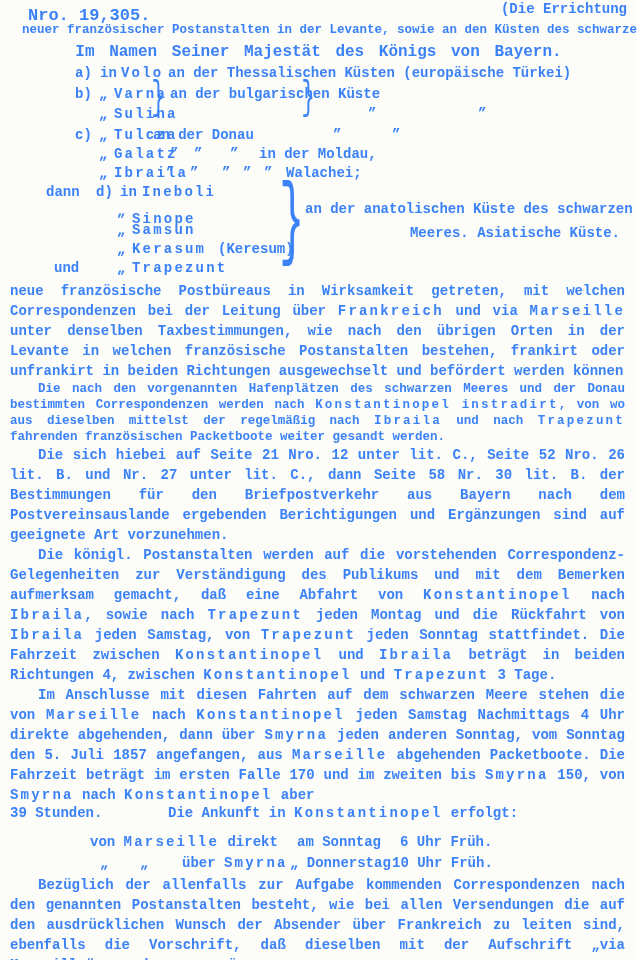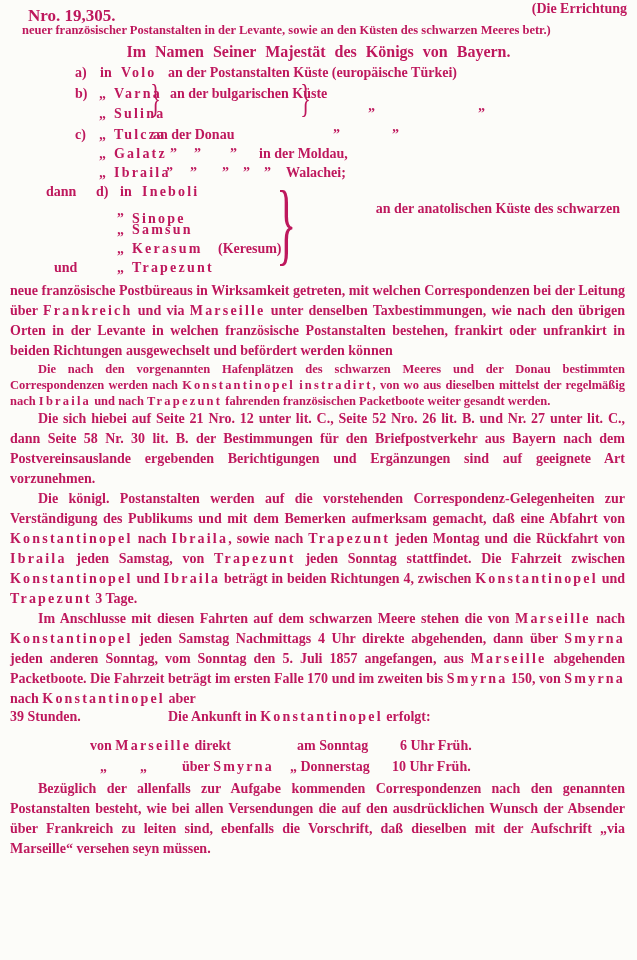--- a/index.html
+++ b/index.html
@@ -1,17 +1,17 @@
 <!DOCTYPE html>
 <html><head>
 <meta charset="utf-8">
 <style>
   html,body{margin:0;padding:0;background:#d9d9d6;}
   .page{position:relative;width:637px;height:960px;margin:0 auto;background:#fcfcf9;overflow:hidden;
-        color:#be185d;font-family:Liberation Serif, serif;font-weight:bold;}
+        color:#3b82f6;font-family:Liberation Mono, monospace;font-weight:bold;}
   
   .hdr{position:relative;height:42px;}
   .nro{position:absolute;left:28px;top:6px;font-size:17px;white-space:nowrap;}
   .subj1{position:absolute;right:10px;top:1px;font-size:14px;white-space:nowrap;}
   .subj2{position:absolute;left:22px;top:23px;font-size:12.5px;white-space:nowrap;}
   .title{text-align:center;font-size:16px;word-spacing:5px;height:22px;margin-top:1px;white-space:nowrap;}
   
   .para{margin:0 12px 0 10px;font-size:14px;line-height:20px;text-align:justify;text-indent:28px;}
   .p1{line-height:21px;margin-top:2px;}
   .noind{text-indent:0;}
@@ -39,21 +39,21 @@
     <span class="subj2">neuer französischer Postanstalten in der Levante, sowie an den Küsten des schwarzen Meeres betr.)</span>
   </div>
   <div class="title">Im Namen Seiner Majestät des Königs von Bayern.</div>
 
 
   <div class="lst">
 
     <span class="li" style="left:75px;top:0">a)</span>
     <span class="li" style="left:100px;top:0">in</span>
     <span class="li sp" style="left:121px;top:0">Volo</span>
-    <span class="li" style="left:168px;top:0">an der Postanstalten Küste  (europäische Türkei)</span>
+    <span class="li" style="left:168px;top:0">an der Thessalischen Küsten  (europäische Türkei)</span>
 
     <span class="li" style="left:75px;top:21px">b)</span>
     <span class="li" style="left:99px;top:21px">„</span>
     <span class="li sp" style="left:114px;top:21px">Varna</span>
     <span class="li" style="left:170px;top:21px">an der bulgarischen Küste</span>
     <span class="brc b2" style="left:146px;top:14px">}</span>
     <span class="brc b2" style="left:296px;top:14px">}</span>
     <span class="li" style="left:99px;top:41px">„</span>
     <span class="li sp" style="left:114px;top:41px">Sulina</span>
     <span class="li" style="left:368px;top:41px">”</span>
@@ -89,20 +89,21 @@
     <span class="li" style="left:117px;top:157px">„</span>
     <span class="li sp" style="left:132px;top:157px">Samsun</span>
     <span class="li" style="left:117px;top:176px">„</span>
     <span class="li sp" style="left:132px;top:176px">Kerasum</span>
     <span class="li" style="left:218px;top:176px">(Keresum)</span>
     <span class="li" style="left:54px;top:195px">und</span>
     <span class="li" style="left:117px;top:195px">„</span>
     <span class="li sp" style="left:132px;top:195px">Trapezunt</span>
     <span class="brc b5" style="left:264px;top:112px">}</span>
     <span class="anat" style="top:136px">an der anatolischen Küste des schwarzen</span>
+    <span class="anat" style="top:160px">Meeres.   Asiatische Küste.</span>
   </div>
 
   <div class="para noind">neue französische Postbüreaus in Wirksamkeit getreten, mit welchen Correspondenzen bei der Leitung über <span class="sp">Frankreich</span> und via <span class="sp">Marseille</span> unter denselben Taxbestimmungen, wie nach den übrigen Orten in der Levante in welchen französische Postanstalten bestehen, frankirt oder unfrankirt in beiden Richtungen ausgewechselt und befördert werden können</div>
   <div class="para petit">Die nach den vorgenannten Hafenplätzen des schwarzen Meeres und der Donau bestimmten Correspondenzen werden nach <span class="sp">Konstantinopel</span> <span class="sp">instradirt</span>, von wo aus dieselben mittelst der regelmäßig nach <span class="sp">Ibraila</span> und nach <span class="sp">Trapezunt</span> fahrenden französischen Packetboote weiter gesandt werden.</div>
   <div class="para">Die sich hiebei auf Seite 21  Nro. 12 unter lit. C.,  Seite 52 Nro. 26 lit. B. und Nr. 27 unter lit. C., dann Seite 58 Nr. 30 lit. B. der Bestimmungen für den Briefpostverkehr aus Bayern nach dem Postvereinsauslande ergebenden Berichtigungen und Ergänzungen sind auf geeignete Art vorzunehmen.</div>
   <div class="para">Die königl. Postanstalten werden auf die vorstehenden Correspondenz-Gelegenheiten zur Verständigung des Publikums und mit dem Bemerken aufmerksam gemacht, daß eine Abfahrt von <span class="sp">Konstantinopel</span> nach <span class="sp">Ibraila</span>, sowie nach <span class="sp">Trapezunt</span> jeden Montag und die Rückfahrt von <span class="sp">Ibraila</span> jeden Samstag, von <span class="sp">Trapezunt</span> jeden Sonntag stattfindet.  Die Fahrzeit zwischen <span class="sp">Konstantinopel</span> und <span class="sp">Ibraila</span> beträgt in beiden Richtungen 4, zwischen <span class="sp">Konstantinopel</span> und <span class="sp">Trapezunt</span> 3 Tage.</div>
   <div class="para">Im Anschlusse mit diesen Fahrten auf dem schwarzen Meere stehen die von <span class="sp">Marseille</span> nach <span class="sp">Konstantinopel</span> jeden Samstag Nachmittags 4 Uhr direkte abgehenden, dann über <span class="sp">Smyrna</span> jeden anderen Sonntag, vom Sonntag den 5. Juli 1857 angefangen, aus <span class="sp">Marseille</span> abgehenden Packetboote.  Die Fahrzeit beträgt im ersten Falle 170 und im zweiten bis <span class="sp">Smyrna</span> 150, von <span class="sp">Smyrna</span> nach <span class="sp">Konstantinopel</span> aber</div>
 
   <div class="tailrow">
     <span class="li" style="left:10px;top:0">39 Stunden.</span>

